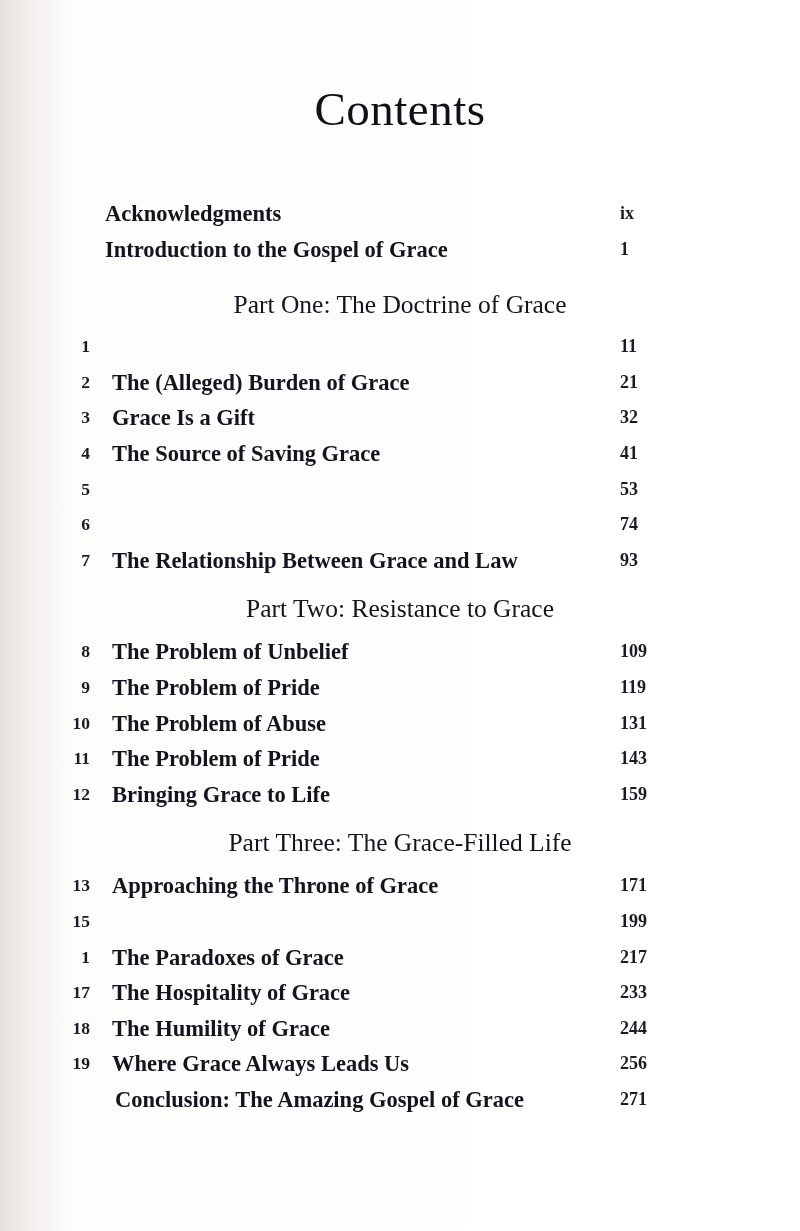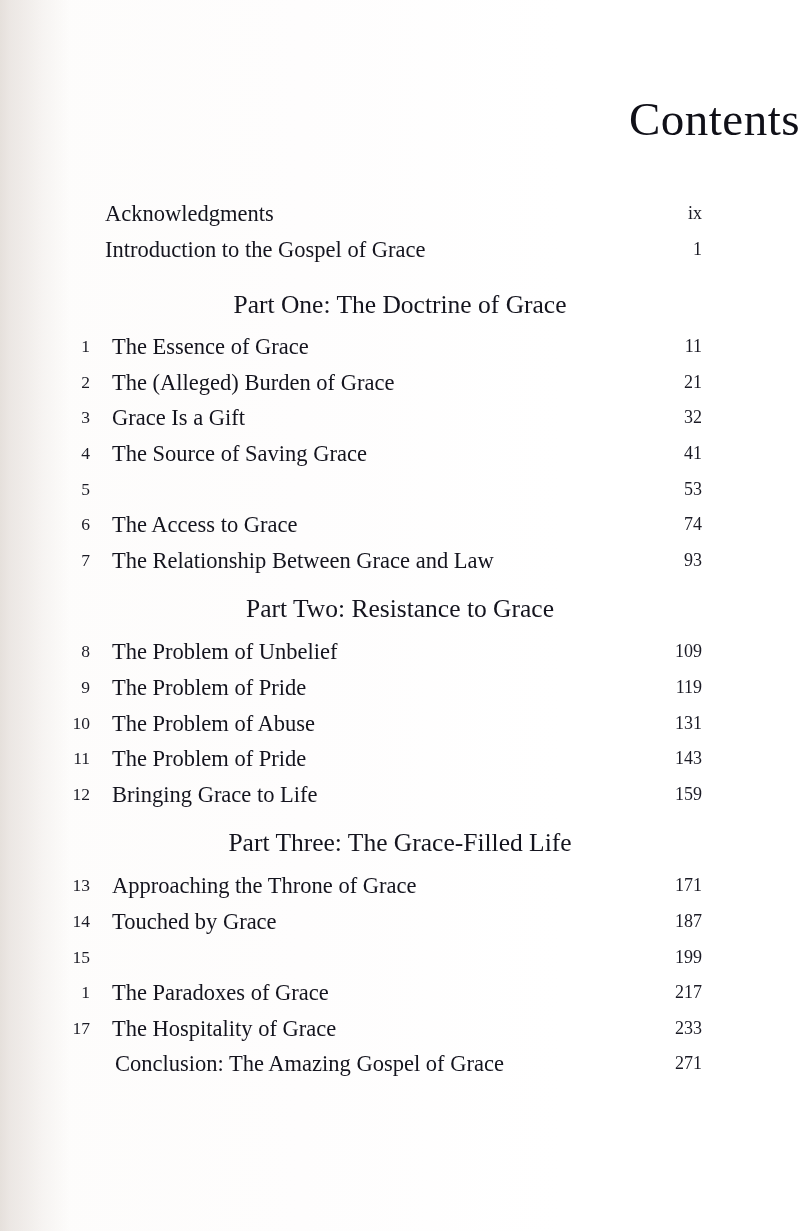--- a/index.html
+++ b/index.html
@@ -34,40 +34,41 @@
     left: 0; top: 0;
     width: 70px; height: 1231px;
     background: linear-gradient(to right, rgba(222,214,208,.55), rgba(255,255,255,0));
     pointer-events: none;
   }
 
   .toc-title {
     position: absolute;
     left: 0;
     right: 0;
-    top: 96px;
-    text-align: right;
+    top: 86px;
+    text-align: center;
     font-size: 47px;
     line-height: 1;
     letter-spacing: 0.5px;
     color: #101018;
     font-weight: 400;
   }
 
   .toc-body {
     position: absolute;
     left: 0;
     top: 196px;
     width: 800px;
   }
 
   .row {
     position: relative;
     height: 35.6px;
     width: 800px;
+    font-weight: bold;
   }
 
   .row .num {
     position: absolute;
     left: 50px;
     width: 40px;
     text-align: right;
     font-size: 17.5px;
     line-height: 35.6px;
     color: #1b1b25;
@@ -82,21 +83,21 @@
     color: #14141e;
   }
 
   .row.front .title { left: 105px; }
   .row.conclusion .title { left: 115px; }
 
   .row .page {
     position: absolute;
     left: 620px;
     width: 82px;
-    text-align: right;
+    text-align: left;
     font-size: 18px;
     line-height: 35.6px;
     color: #1b1b25;
   }
 
   .part-head {
     position: relative;
     height: 56px;
     width: 800px;
   }
@@ -132,21 +133,20 @@
       <span class="title">Introduction to the Gospel of Grace</span>
       <span class="page">1</span>
     </div>
 
     <div class="part-head p1">
       <span class="part-label">Part One: The Doctrine of Grace</span>
     </div>
 
     <div class="row">
       <span class="num">1</span>
-      <span class="title">The Essence of Grace</span>
       <span class="page">11</span>
     </div>
     <div class="row">
       <span class="num">2</span>
       <span class="title">The (Alleged) Burden of Grace</span>
       <span class="page">21</span>
     </div>
     <div class="row">
       <span class="num">3</span>
       <span class="title">Grace Is a Gift</span>
@@ -156,21 +156,20 @@
       <span class="num">4</span>
       <span class="title">The Source of Saving Grace</span>
       <span class="page">41</span>
     </div>
     <div class="row">
       <span class="num">5</span>
       <span class="page">53</span>
     </div>
     <div class="row">
       <span class="num">6</span>
-      <span class="title">The Access to Grace</span>
       <span class="page">74</span>
     </div>
     <div class="row">
       <span class="num">7</span>
       <span class="title">The Relationship Between Grace and Law</span>
       <span class="page">93</span>
     </div>
 
     <div class="part-head p2">
       <span class="part-label">Part Two: Resistance to Grace</span>
@@ -205,38 +204,43 @@
     <div class="part-head p3">
       <span class="part-label">Part Three: The Grace-Filled Life</span>
     </div>
 
     <div class="row">
       <span class="num">13</span>
       <span class="title">Approaching the Throne of Grace</span>
       <span class="page">171</span>
     </div>
     <div class="row">
-      <span class="num">14</span>
-      <span class="title">Touched by Grace</span>
-      <span class="page">187</span>
-    </div>
-    <div class="row">
       <span class="num">15</span>
       <span class="page">199</span>
     </div>
     <div class="row">
       <span class="num">1</span>
       <span class="title">The Paradoxes of Grace</span>
       <span class="page">217</span>
     </div>
     <div class="row">
       <span class="num">17</span>
       <span class="title">The Hospitality of Grace</span>
       <span class="page">233</span>
     </div>
+    <div class="row">
+      <span class="num">18</span>
+      <span class="title">The Humility of Grace</span>
+      <span class="page">244</span>
+    </div>
+    <div class="row">
+      <span class="num">19</span>
+      <span class="title">Where Grace Always Leads Us</span>
+      <span class="page">256</span>
+    </div>
 
     <div class="row conclusion">
       <span class="title">Conclusion: The Amazing Gospel of Grace</span>
       <span class="page">271</span>
     </div>
 
   </div>
 </div>
 
 </body></html>

